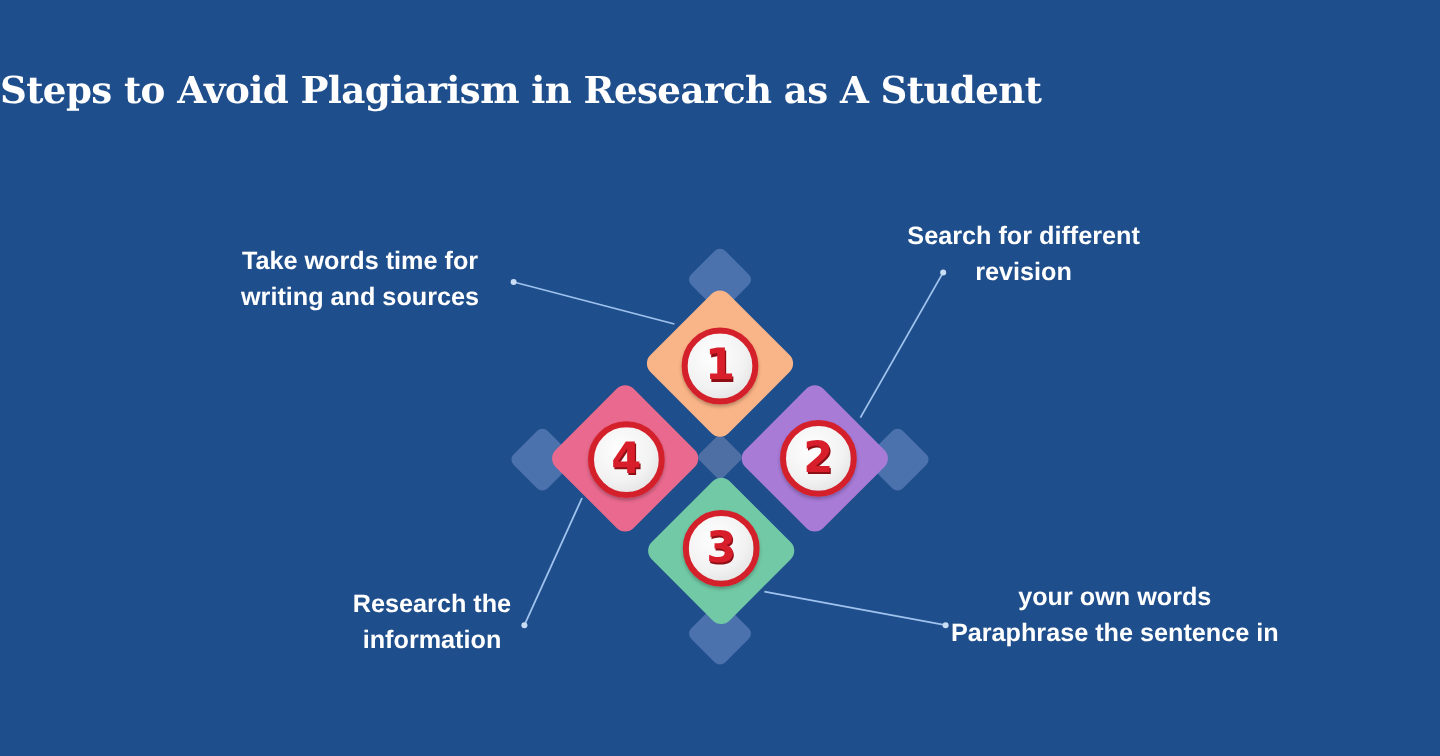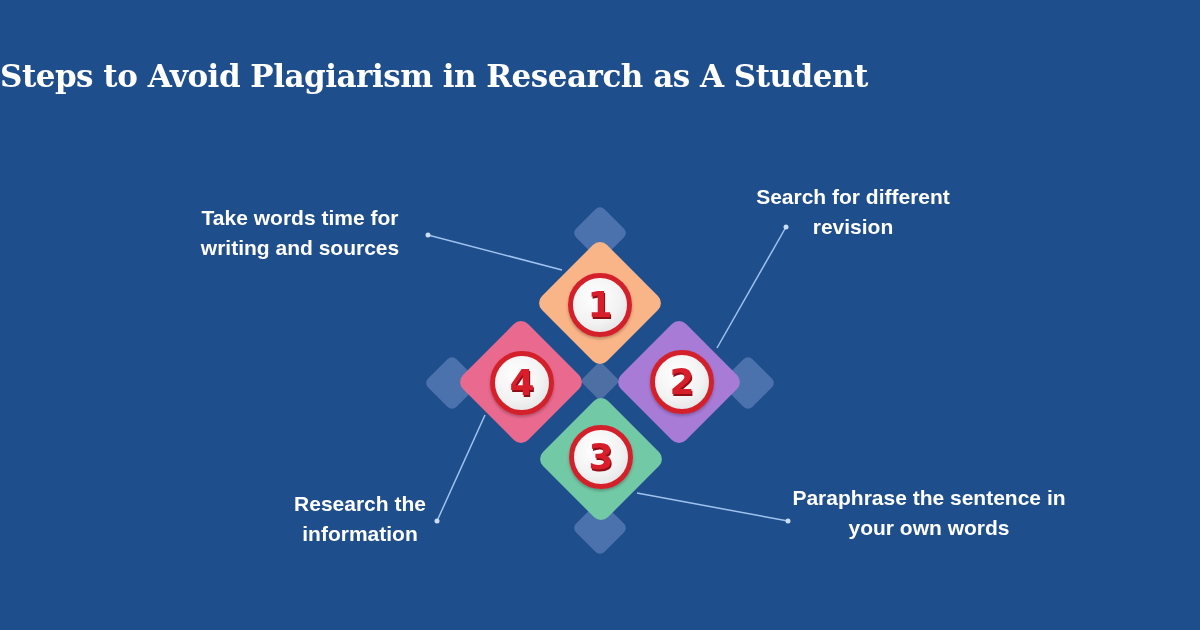--- a/index.html
+++ b/index.html
@@ -138,20 +138,20 @@
   <div>Take words time for</div>
   <div>writing and sources</div>
 </div>
 
 <div class="label" style="left:853px; top:182px; transform:translateX(-50%);">
   <div>Search for different</div>
   <div>revision</div>
 </div>
 
 <div class="label" style="left:929px; top:483px; transform:translateX(-50%);">
+  <div>your own words</div>
   <div>Paraphrase the sentence in</div>
-  <div>your own words</div>
 </div>
 
 <div class="label" style="left:360px; top:489px; transform:translateX(-50%);">
   <div>Research the</div>
   <div>information</div>
 </div>
 
 </body></html>

